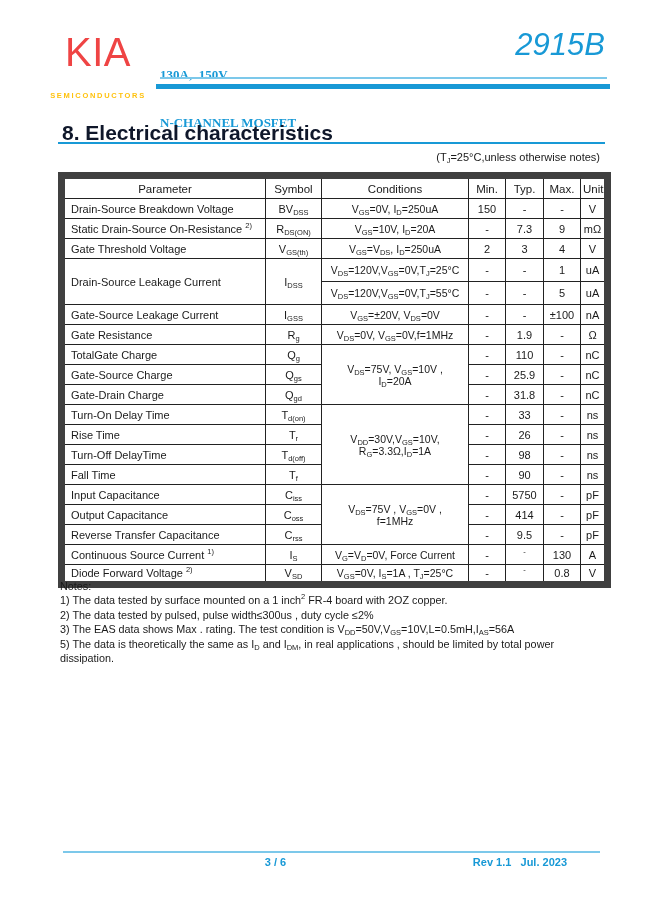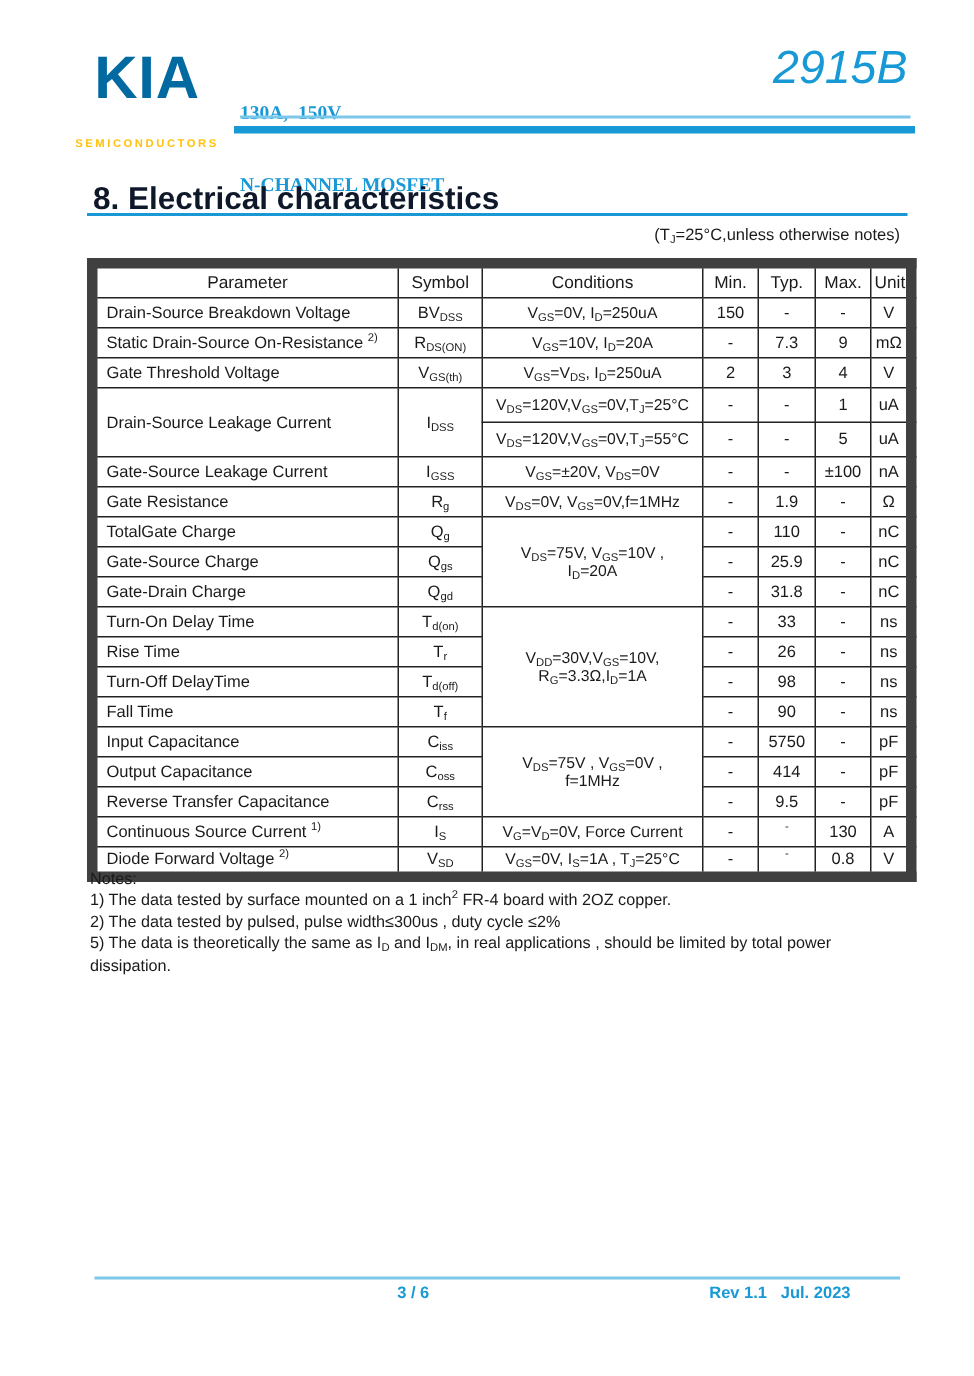--- a/index.html
+++ b/index.html
@@ -2,21 +2,21 @@
 <html><head>
 <meta charset="utf-8">
 <style>
   * { margin:0; padding:0; box-sizing:border-box; }
   html,body { background:#fff; }
   body { font-family:"Liberation Sans", sans-serif; color:#1a1a1a; }
   .page { position:relative; width:649px; height:917px; background:#fff; overflow:hidden; }
 
   
   .logo-block { position:absolute; left:48px; top:32px; width:100px; text-align:center; }
-  .logo-text { color:#0369a1; font-size:40px; font-weight:bold; line-height:40px; letter-spacing:0.5px; }
+  .logo-text { color:#ef4444; font-size:40px; font-weight:normal; line-height:40px; letter-spacing:0.5px; }
   .logo-sub  { color:#FFC20E; font-size:7.5px; font-weight:bold; letter-spacing:1.7px; margin-top:19px; white-space:nowrap; }
   .title-block { position:absolute; left:160px; top:35px; color:#1899D6; font-weight:bold; font-size:13px; line-height:16px; white-space:pre;font-family:Liberation Serif, serif; }
   .part-number { position:absolute; right:44px; top:28px; color:#1899D6; font-size:31px; line-height:34px;font-style:italic; }
   .header-rule-thin  { position:absolute; left:160px; right:42px; top:77px; height:2px; background:#7CC8EA; }
   .header-rule-thick { position:absolute; left:156px; right:39px; top:84px; height:5px; background:#1899D6; }
 
   
   .section-title { position:absolute; left:62px; top:121px; color:#0f172a; font-size:21px; font-weight:bold; }
   .section-rule  { position:absolute; left:58px; right:44px; top:142px; height:2px; background:#1899D6; }
   .cond-note { position:absolute; right:49px; top:151px; font-size:11px; color:#1a1a1a; }
@@ -249,20 +249,21 @@
             <td>0.8</td>
             <td>V</td>
           </tr>
         </tbody>
     </table>
 
     <div class="notes" id="notes">
       <div id="notes-title">Notes:</div>
     <div>1) The data tested by surface mounted on a 1 inch<sup>2</sup> FR-4 board with 2OZ copper.</div>
         <div>2) The data tested by pulsed, pulse width≤300us , duty cycle ≤2%</div>
+        <div>3) The EAS data shows Max . rating. The test condition is V<sub>DD</sub>=50V,V<sub>GS</sub>=10V,L=0.5mH,I<sub>AS</sub>=56A</div>
         <div>5) The data is theoretically the same as I<sub>D</sub> and I<sub>DM</sub>, in real applications , should be limited by total power dissipation.</div>
       </div>
   </main>
 
   <footer>
     <div class="footer-rule"></div>
     <div class="page-num">3 / 6</div>
     <div class="rev">Rev 1.1   Jul. 2023</div>
   </footer>
 

